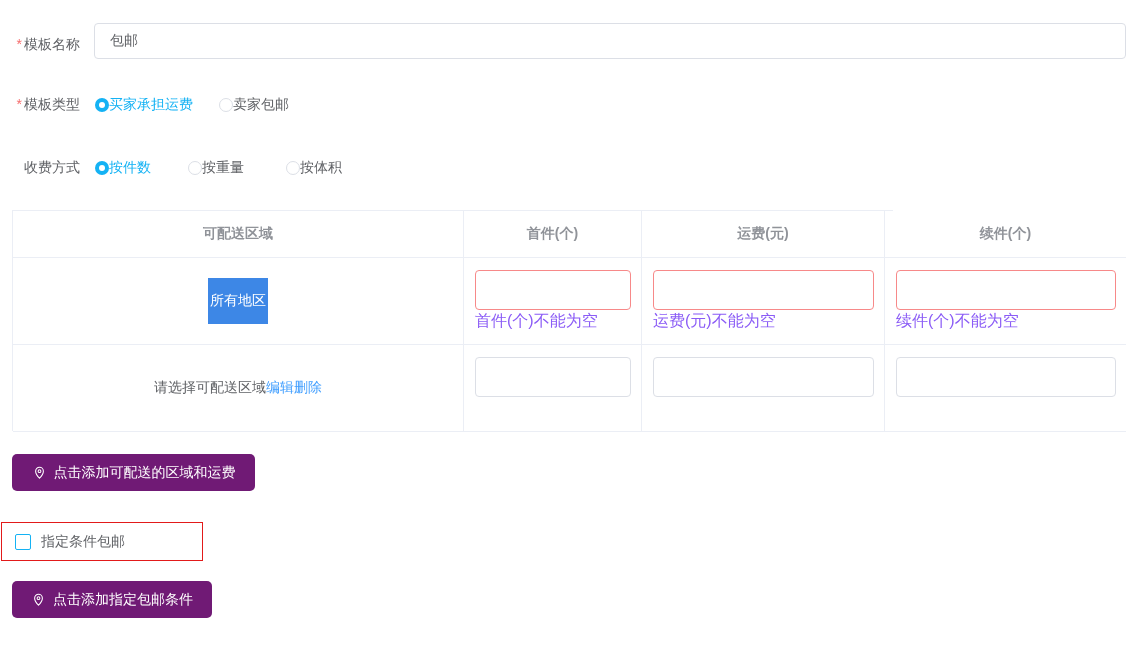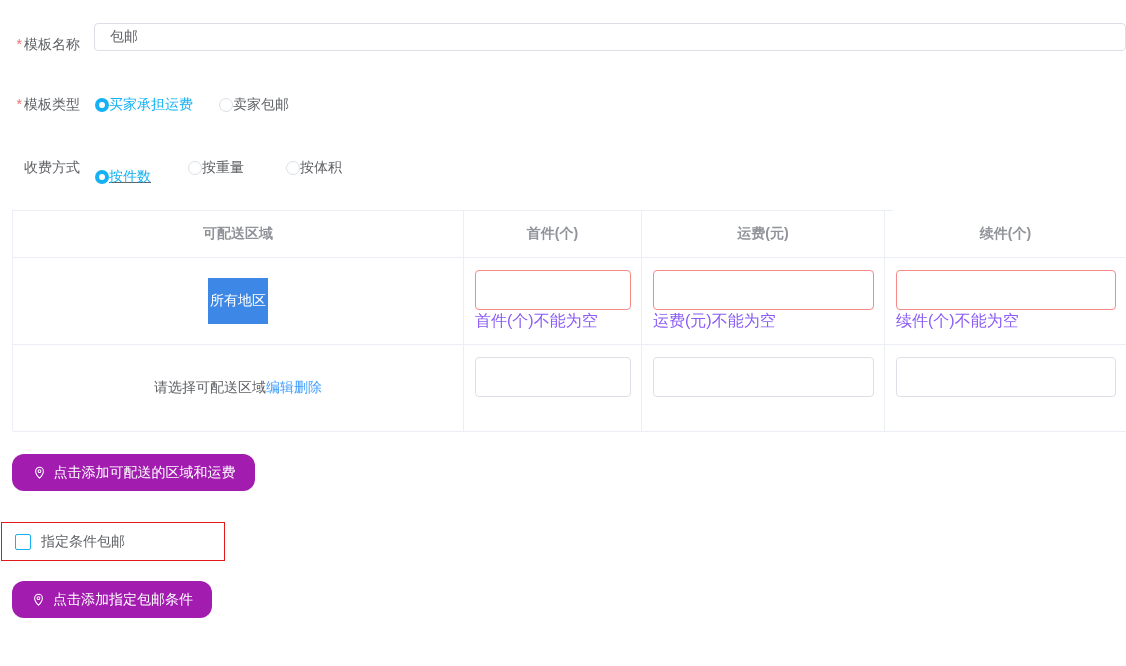--- a/index.html
+++ b/index.html
@@ -4,21 +4,21 @@
 <style>
   html,body{margin:0;padding:0;background:#fff;}
   .page{
     position:relative;width:1126px;height:666px;background:#fff;overflow:hidden;
     font-family:"Liberation Sans","DejaVu Sans",sans-serif;font-size:14px;color:#606266;
   }
   .abs{position:absolute;}
   .form-label{width:72px;text-align:right;line-height:16px;color:#606266;white-space:nowrap;}
   .req{color:#f56c6c;margin-right:2px;}
   .name-input{
-    position:absolute;left:94px;top:23px;width:1032px;height:28px;box-sizing:border-box;
+    position:absolute;left:94px;top:23px;width:1032px;height:36px;box-sizing:border-box;
     border:1px solid #dcdfe6;border-radius:4px;padding:0 15px;font-size:14px;color:#606266;
     font-family:inherit;outline:none;background:#fff;
   }
   .radio-item{position:absolute;display:flex;align-items:center;cursor:pointer;}
   .radio{width:14px;height:14px;border-radius:50%;box-sizing:border-box;border:1px solid #dcdfe6;background:#fff;flex:0 0 auto;}
   .radio.checked{border:none;background:#14b2f4;position:relative;}
   .radio.checked::after{content:"";position:absolute;left:4px;top:4px;width:6px;height:6px;border-radius:50%;background:#fff;}
   .radio-label{color:#606266;}
   .radio-label.on{color:#14b2f4;}
   .grid-table{
@@ -33,26 +33,26 @@
   .cell-input{
     display:block;width:100%;height:40px;box-sizing:border-box;border:1px solid #dcdfe6;border-radius:4px;
     background:#fff;padding:0 10px;font-size:14px;color:#606266;font-family:inherit;outline:none;
   }
   .cell-input.err{border-color:#f78989;}
   .err-msg{margin-top:4px;font-size:16px;color:#8b5cf6;line-height:14px;}
   .region-selected{background:#3d87e6;color:#fff;padding:14px 2px;cursor:pointer;}
   .link{color:#409eff;cursor:pointer;margin-left:0;}
   .btn{
     position:absolute;display:flex;align-items:center;justify-content:center;gap:7px;
-    background:#a21caf;color:#fff;border:none;border-radius:12px;height:37px;font-size:14px;
+    background:#701a75;color:#fff;border:none;border-radius:5px;height:37px;font-size:14px;
     font-family:inherit;cursor:pointer;padding:0 19px;box-sizing:border-box;
   }
   .btn svg{display:block;}
   .alert-box{
-    position:absolute;left:1px;top:522px;width:224px;height:39px;box-sizing:border-box;
+    position:absolute;left:1px;top:522px;width:202px;height:39px;box-sizing:border-box;
     border:1px solid #e21a1a;display:flex;align-items:center;background:#fff;
   }
   .checkbox{
     width:16px;height:16px;box-sizing:border-box;border:1px solid #14b2f4;border-radius:2px;
     background:#fff;margin-left:13px;flex:0 0 auto;cursor:pointer;
   }
   .checkbox-label{margin-left:10px;color:#606266;}
 </style>
 </head>
 <body>
@@ -72,21 +72,21 @@
     <span class="radio-label on">买家承担运费</span>
   </div>
   <div class="radio-item" style="left:219px;top:96px;">
     <span class="radio"></span>
     <span class="radio-label">卖家包邮</span>
   </div>
 
   <div class="abs form-label" style="left:8px;top:159px;">
     <span>收费方式</span>
   </div>
-  <div class="radio-item" style="left:95px;top:168px;text-decoration:underline;">
+  <div class="radio-item" style="left:95px;top:159px;">
     <span class="radio checked"></span>
     <span class="radio-label on">按件数</span>
   </div>
   <div class="radio-item" style="left:188px;top:159px;">
     <span class="radio"></span>
     <span class="radio-label">按重量</span>
   </div>
   <div class="radio-item" style="left:286px;top:159px;">
     <span class="radio"></span>
     <span class="radio-label">按体积</span>

